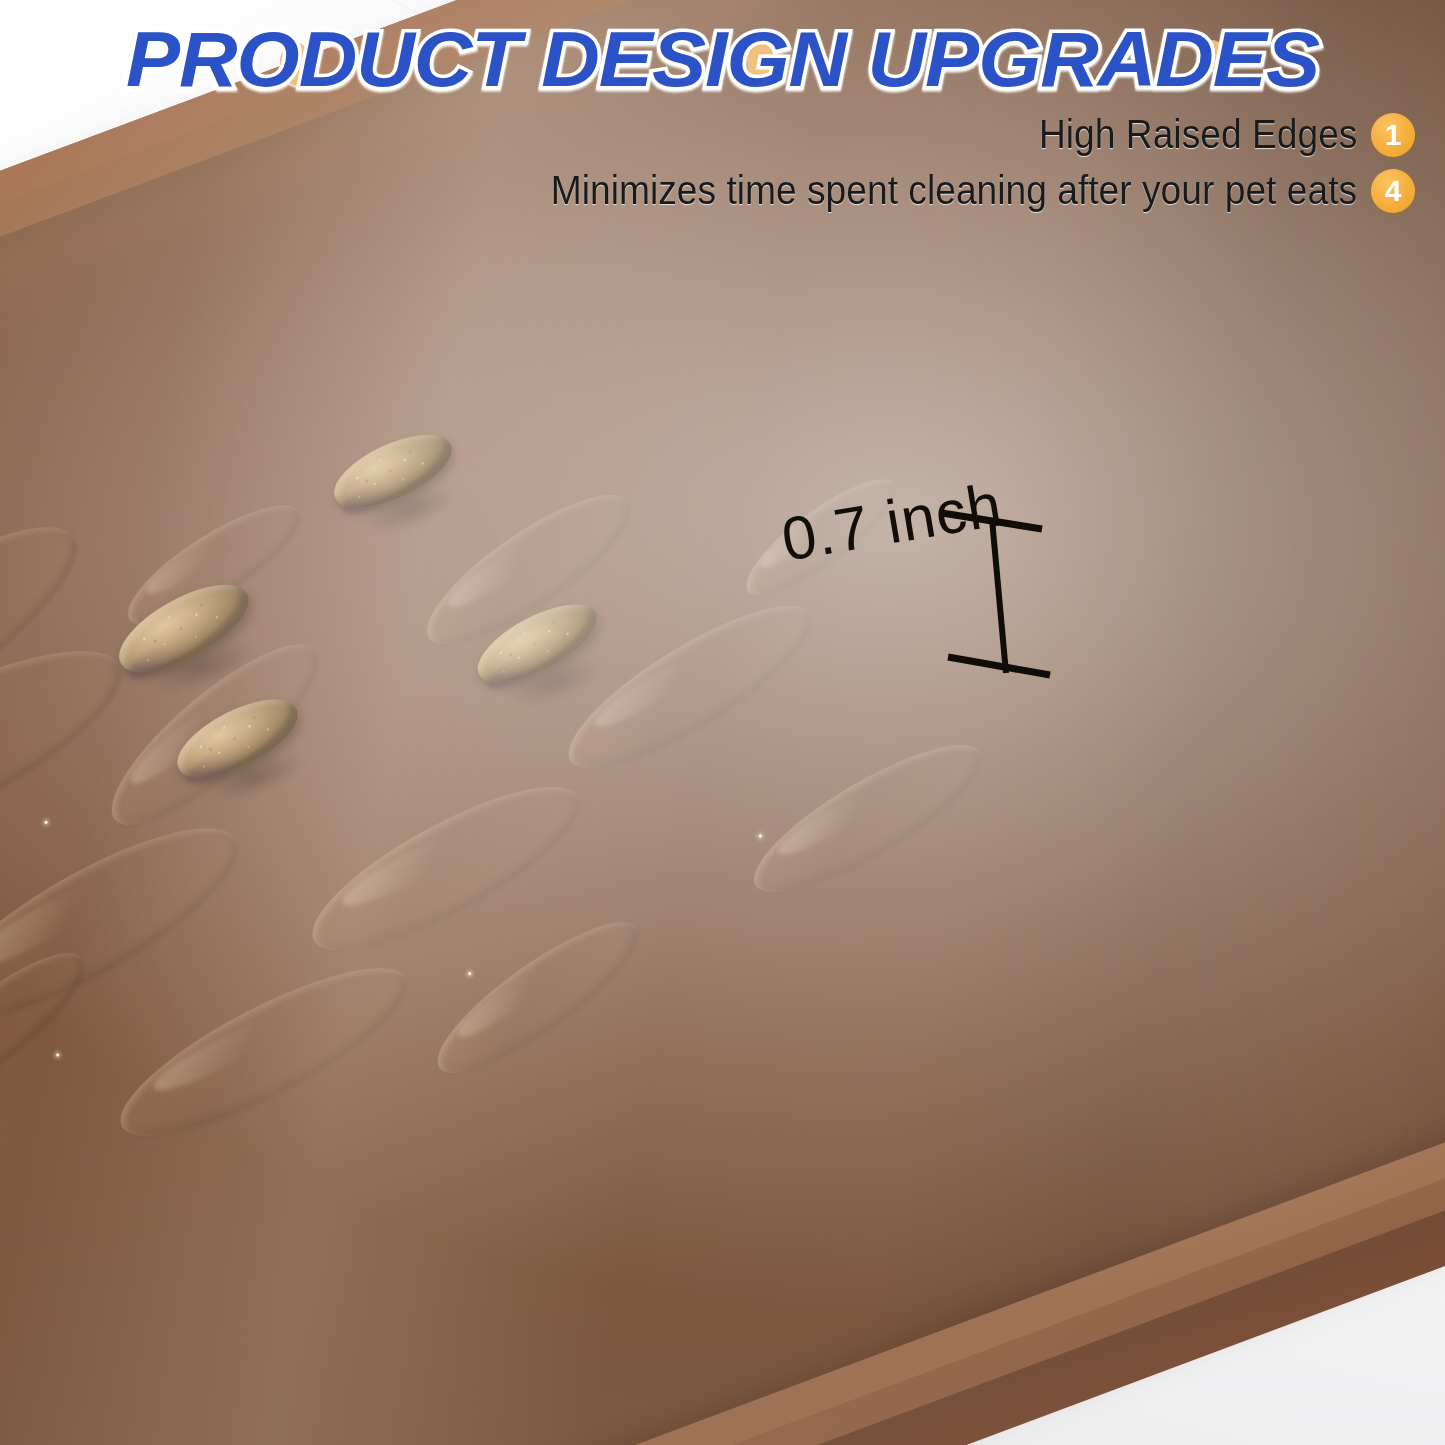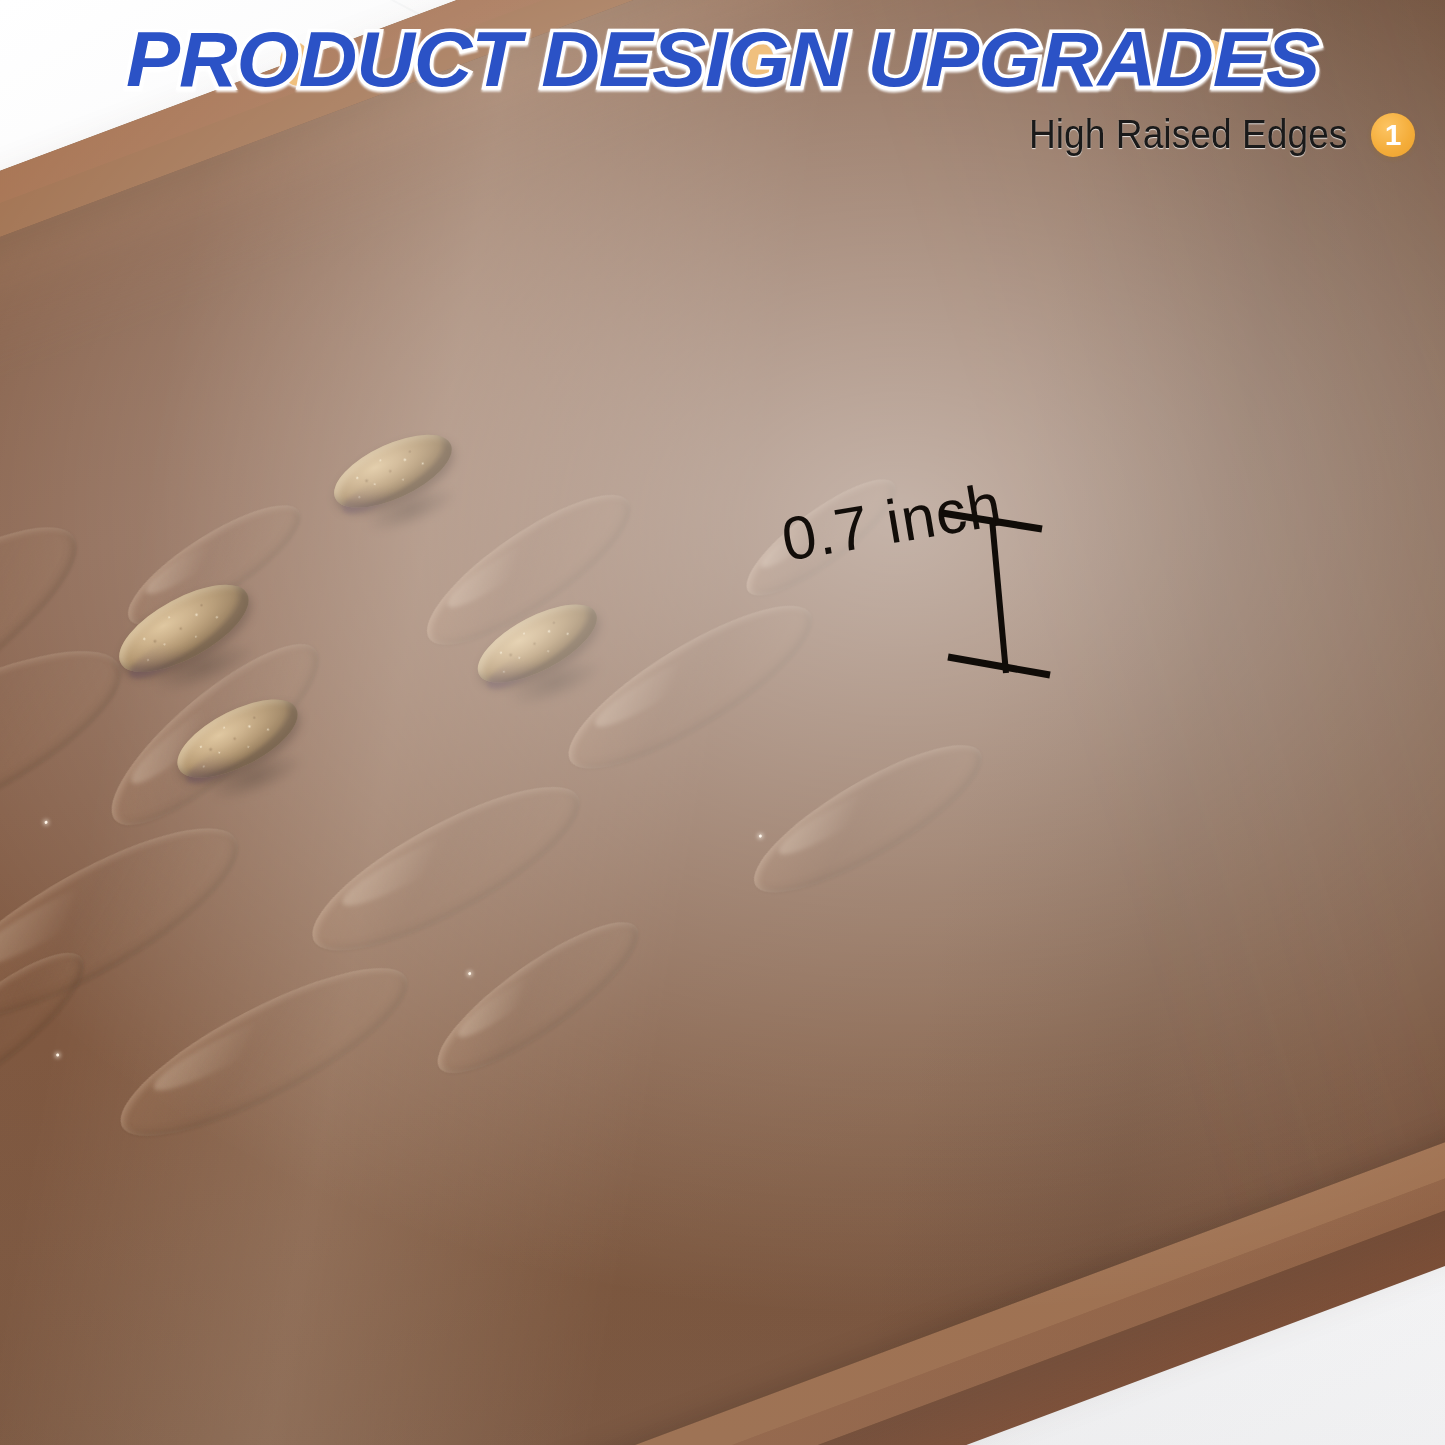--- a/index.html
+++ b/index.html
@@ -197,21 +197,21 @@
 
   
   #features{
     position:absolute;right:30px;top:112px;
     width:1060px;
     display:flex;flex-direction:column;
     align-items:flex-end;
     gap:11px;
   }
   .feature-row{
-    display:flex;align-items:center;gap:24px;
+    display:flex;align-items:center;gap:14px;
     justify-content:center;
   }
   .feature-text{
     font-family:"Liberation Sans", sans-serif;
     font-size:40px;font-weight:400;
     color:#1a1a1a;
     white-space:nowrap;
     transform:scaleX(.93);
     transform-origin:right center;
     text-shadow:0 1px 1px rgba(255,255,255,.75);
@@ -321,16 +321,20 @@
 
   <div id="features">
 
     <div class="feature-row">
       <span class="feature-text">High Raised Edges</span>
       <span class="badge">1</span>
     </div>
 
 
 
+    <div class="feature-row">
+      <span class="feature-text">Minimizes time spent cleaning after your pet eats</span>
+      <span class="badge">4</span>
+    </div>
 
   </div>
 
 </div>
 
 </body></html>

